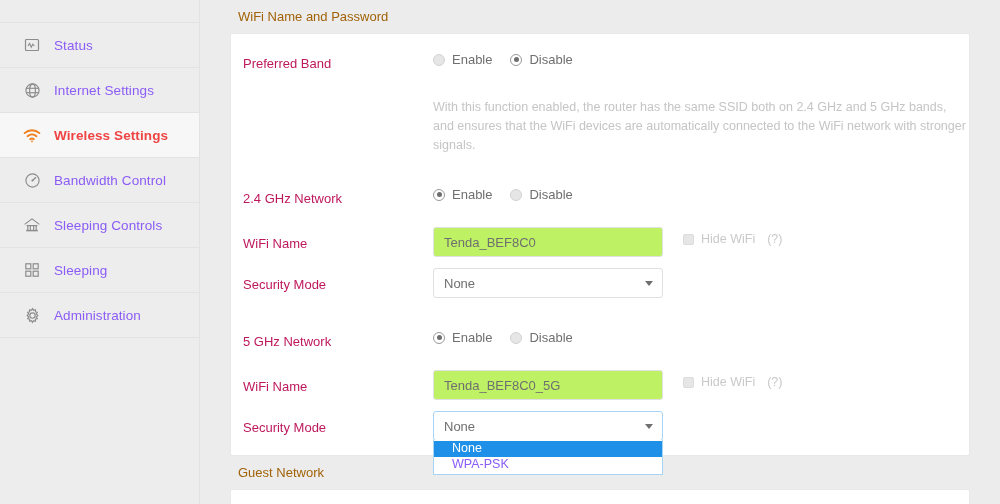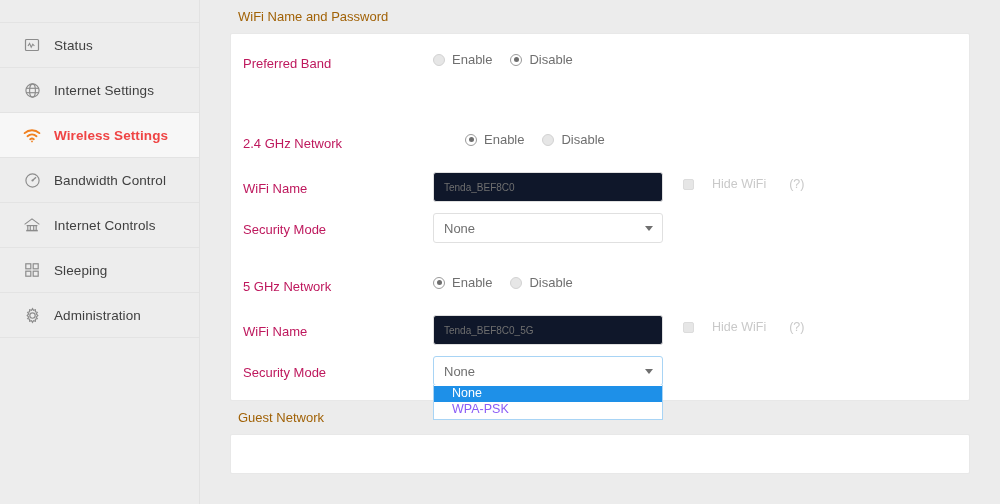--- a/index.html
+++ b/index.html
@@ -50,21 +50,21 @@
     margin-right: 12px;
     display: flex;
     align-items: center;
     justify-content: center;
     color: #8c8c8c;
     flex: 0 0 20px;
   }
   .nav-item.active .nav-icon { color: #f08020; }
   .nav-label {
     font-size: 13.5px;
-    color: #404040;
+    color: #8b5cf6;
     letter-spacing: .1px;
   }
   .nav-item.active .nav-label { color: #ef4444; font-weight: bold; }
   .nav-icon svg { display: block; }
 
   
   .content {
     position: absolute;
     left: 200px; top: 0;
     width: 800px;
@@ -146,23 +146,23 @@
     line-height: 19px;
     max-width: 545px;
   }
 
   
   .text-input {
     width: 230px;
     height: 30px;
     border: 1px solid #e0e0e0;
     border-radius: 3px;
-    background: #0f172a;
+    background: #bef264;
     font-family: "Liberation Sans", sans-serif;
-    font-size: 10px;
+    font-size: 13px;
     color: #6f6f6f;
     padding: 9px 10px;
     outline: none;
   }
 
   .select-wrap {
     width: 230px;
     height: 30px;
     border: 1px solid #e0e0e0;
     border-radius: 3px;
@@ -211,21 +211,20 @@
     color: #fff;
   }
 
   
   .hide-wifi {
     display: flex;
     align-items: center;
     position: absolute;
     left: 250px;
     top: 5px;
-    gap: 11px;
   }
   .chk-box {
     width: 11px; height: 11px;
     background: #e6e6e6;
     border: 1px solid #dcdcdc;
     border-radius: 2px;
     margin-right: 7px;
     flex: 0 0 11px;
     cursor: pointer;
   }
@@ -293,21 +292,21 @@
       <svg width="18" height="16" viewBox="0 0 18 16" fill="none" stroke="currentColor" stroke-width="1.15">
         <polyline points="1.6,7.4 9,1.9 16.4,7.4"></polyline>
         <line x1="3.2" y1="13.6" x2="14.8" y2="13.6" stroke-width="1.5"></line>
         <line x1="4.8" y1="8.6" x2="4.8" y2="13.4"></line>
         <line x1="7.3" y1="8.6" x2="7.3" y2="13.4"></line>
         <line x1="10.7" y1="8.6" x2="10.7" y2="13.4"></line>
         <line x1="13.2" y1="8.6" x2="13.2" y2="13.4"></line>
         <line x1="3.6" y1="8.6" x2="14.4" y2="8.6"></line>
       </svg>
     </span>
-    <span class="nav-label">Internet Controls</span>
+    <span class="nav-label">Sleeping Controls</span>
   </div>
 
 
   <div class="nav-item">
     <span class="nav-icon">
       <svg width="16" height="16" viewBox="0 0 16 16" fill="none" stroke="currentColor" stroke-width="1.2">
         <rect x="1.8" y="1.8" width="5" height="5"></rect>
         <rect x="9.2" y="1.8" width="5" height="5"></rect>
         <rect x="1.8" y="9.2" width="5" height="5"></rect>
         <rect x="9.2" y="9.2" width="5" height="5"></rect>
@@ -344,23 +343,26 @@
           <div class="radio-opt checked">
             <span class="radio-dot"></span>
             <span class="radio-text">Disable</span>
           </div>
         </div>
       </div>
     </div>
 
     <div class="row" style="padding-top:24px;">
       <div class="row-label"></div>
-    </div>
-
-    <div class="row" style="padding-top:32px;gap:32px;">
+      <div class="row-field">
+        <div class="note">With this function enabled, the router has the same SSID both on 2.4 GHz and 5 GHz bands, and ensures that the WiFi devices are automatically connected to the WiFi network with stronger signals.</div>
+      </div>
+    </div>
+
+    <div class="row" style="padding-top:32px;">
       <div class="row-label">2.4 GHz Network</div>
       <div class="row-field">
         <div class="radio-group">
           <div class="radio-opt checked">
             <span class="radio-dot"></span>
             <span class="radio-text">Enable</span>
           </div>
           <div class="radio-opt">
             <span class="radio-dot"></span>
             <span class="radio-text">Disable</span>

